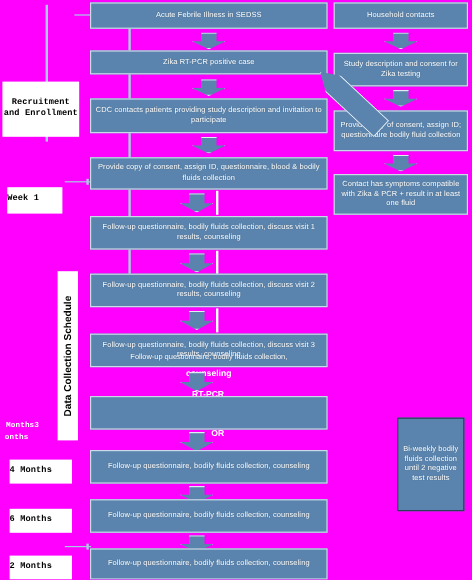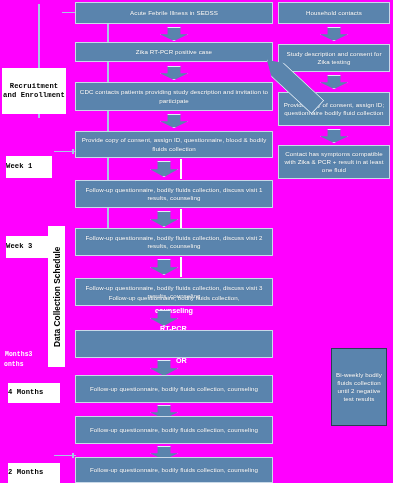--- a/index.html
+++ b/index.html
@@ -141,37 +141,37 @@
 
   <div class="label" style="left:2px;top:68px;width:64px;height:46px;">
     <span>Recruitment and Enrollment</span>
   </div>
 
   <div class="label" style="left:6px;top:140px;width:46px;height:22px;margin-top:16px;">
     <span>Week 1</span>
   </div>
 
 
-  <div class="label" style="left:6px;top:236px;width:46px;height:22px;">
-    <span>Week 3</span>
-  </div>
 
 
 
   <div class="label" style="left:5px;top:349px;width:52px;height:11px;background:transparent;color:#ffffff;font-size:6.4px;">
     <span>Months3</span>
   </div>
   <div class="label" style="left:4px;top:359px;width:40px;height:11px;background:transparent;color:#ffffff;font-size:6.4px;">
     <span>onths</span>
   </div>
 
   <div class="label" style="left:8px;top:383px;width:52px;height:20px;">
     <span>4 Months</span>
   </div>
 
+  <div class="label" style="left:8px;top:424px;width:52px;height:20px;">
+    <span>6 Months</span>
+  </div>
 
   <div class="label" style="left:8px;top:463px;width:52px;height:20px;">
     <span>2 Months</span>
   </div>
 
   <div class="vtext" style="left:48px;top:226px;width:17px;height:141px;">
     <span>Data Collection Schedule</span>
   </div>
 
   <div class="box" style="left:75px;top:2px;width:198px;height:22px;">

